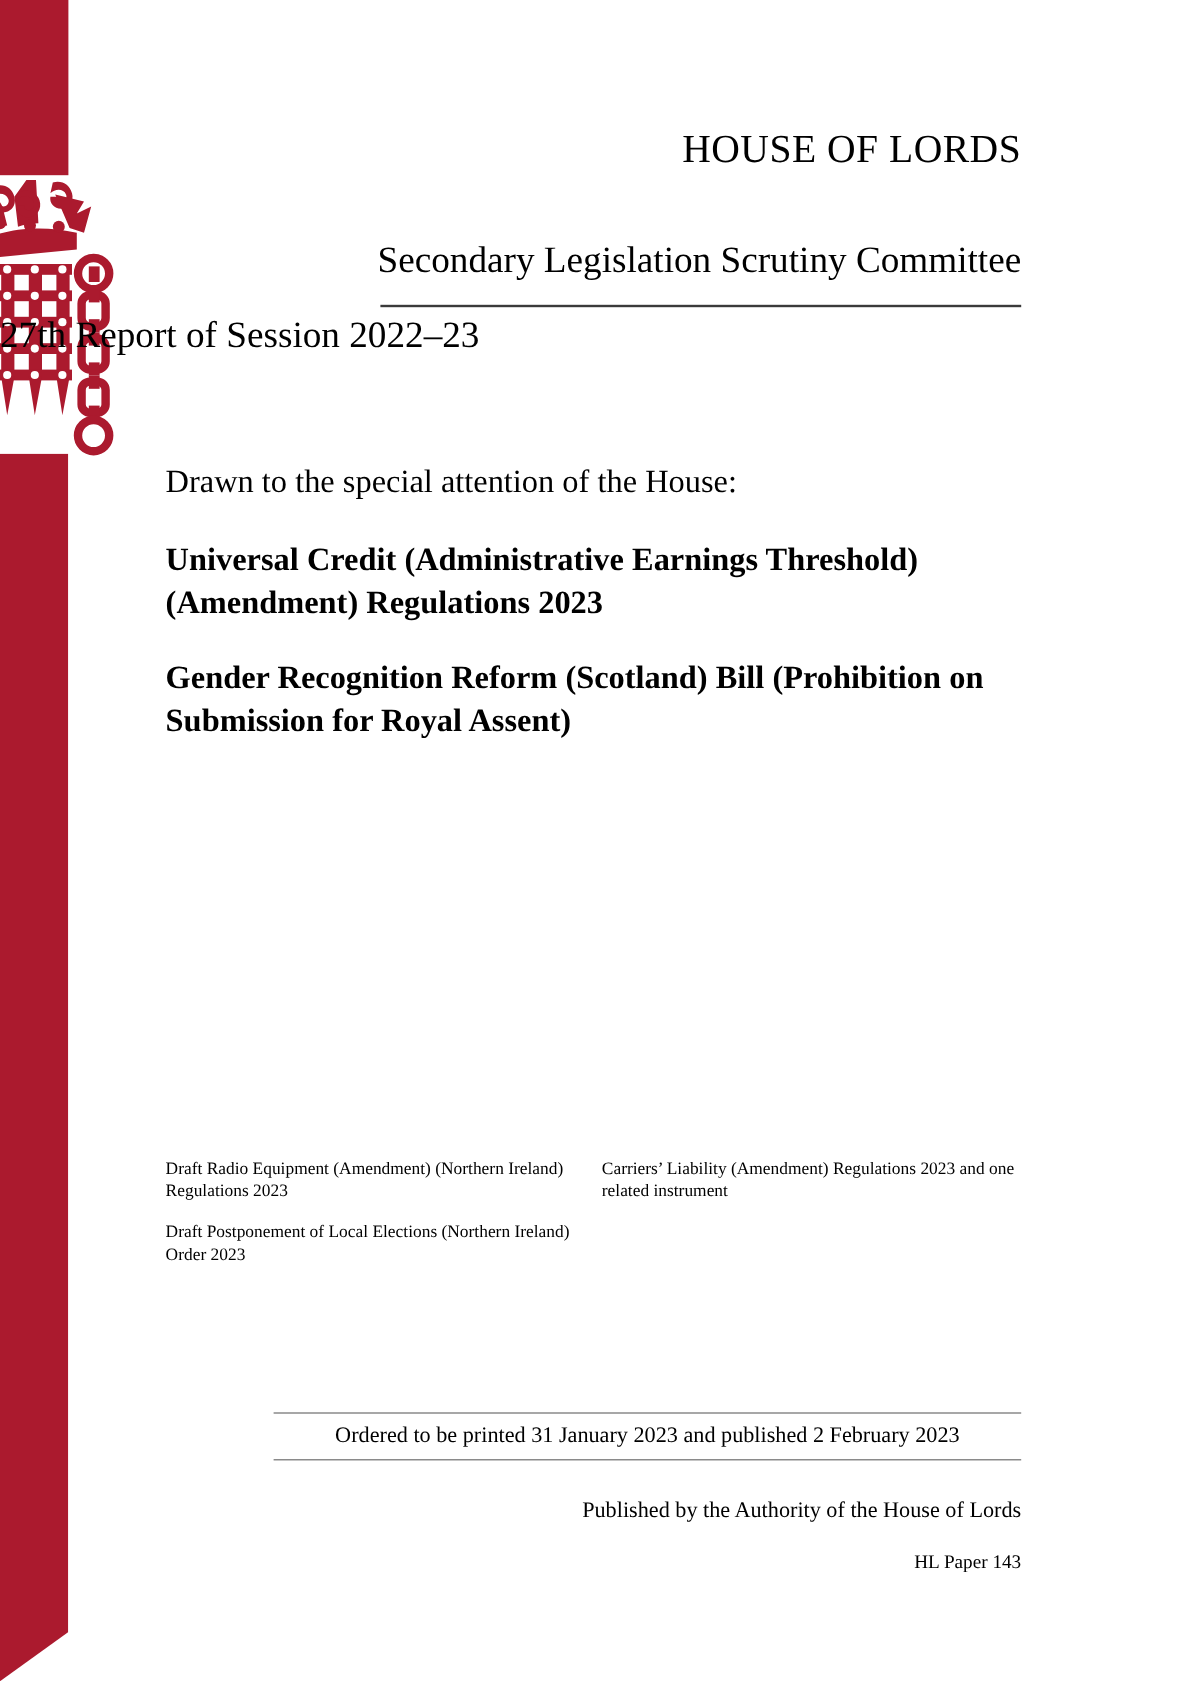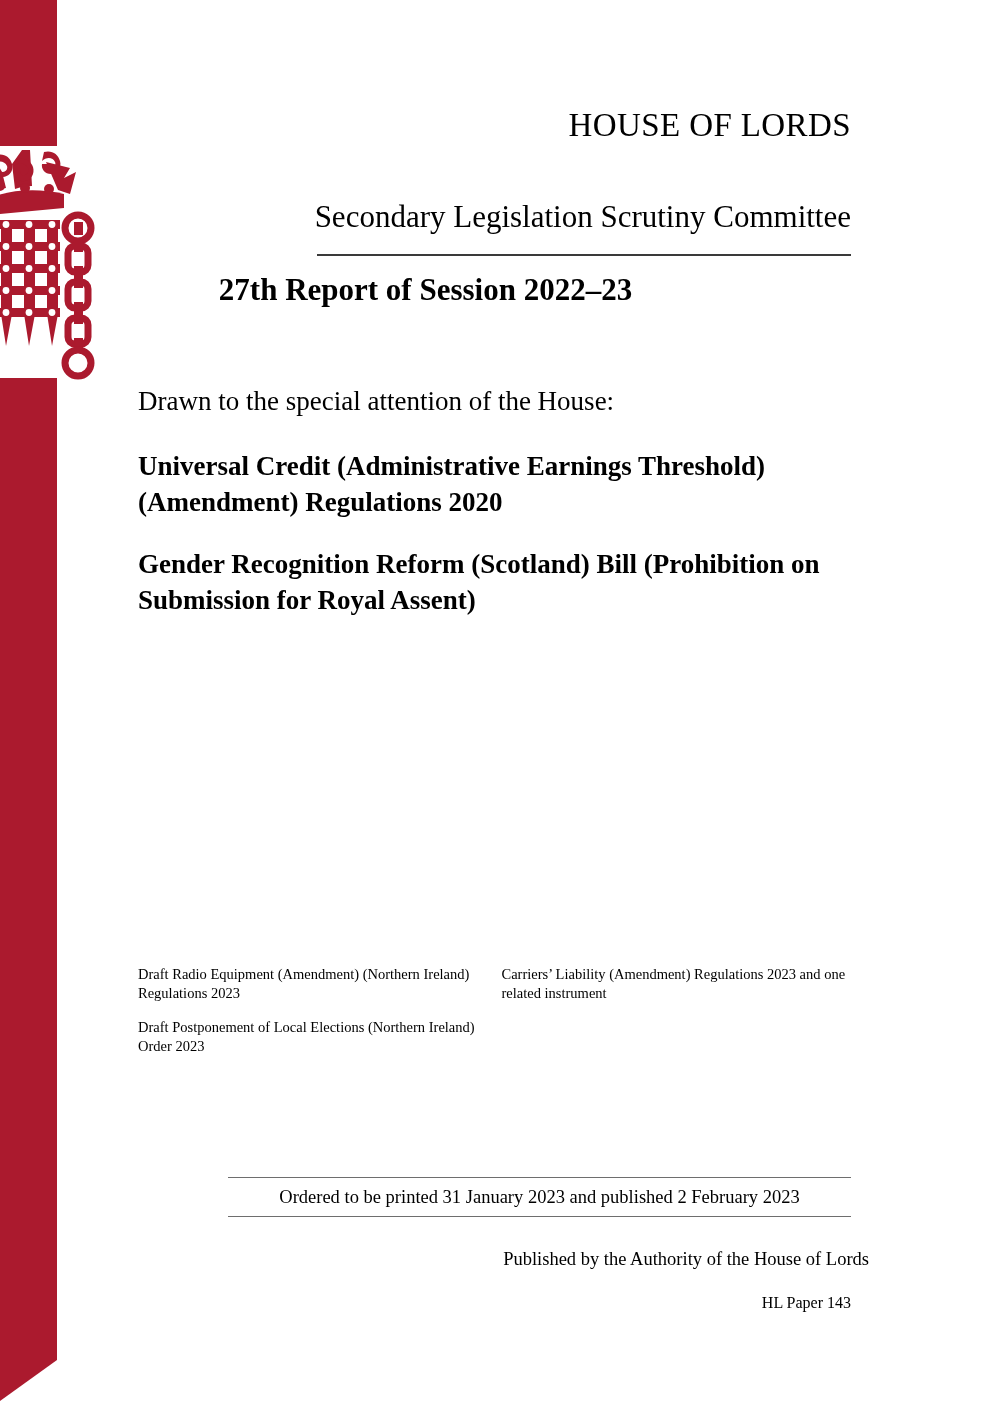--- a/index.html
+++ b/index.html
@@ -79,26 +79,25 @@
     position: absolute;
     left: 317px;
     top: 254px;
     width: 534px;
     height: 2px;
     background: #3a3a3a;
   }
   #report-session {
     position: absolute;
     left: 0;
-    top: 272px;
-    width: 851px;
-    text-align: center;
+    top: 261px;
+    width: 851px;
+    text-align: left;
     font-size: 31px;
     line-height: 1.15;
-    font-weight: bold;
   }
 
   
   #drawn-intro {
     position: absolute;
     left: 138px;
     top: 385px;
     width: 720px;
     font-size: 27px;
     line-height: 1.2;
@@ -167,21 +166,21 @@
   #footer-rule-bottom {
     position: absolute;
     left: 228px;
     top: 1216px;
     width: 623px;
     height: 1px;
     background: #6e6e6e;
   }
   #published-by {
     position: absolute;
-    left: 18px;
+    left: 0;
     top: 1247px;
     width: 851px;
     text-align: right;
     font-size: 18.5px;
     line-height: 1.3;
   }
   #paper-number {
     position: absolute;
     left: 0;
     top: 1293px;
@@ -274,21 +273,21 @@
   </div>
 
   <div id="house-title">HOUSE OF LORDS</div>
   <div id="committee-name">Secondary Legislation Scrutiny Committee</div>
   <div id="header-rule"></div>
   <div id="report-session">27th Report of Session 2022–23</div>
 
   <div id="drawn-intro">Drawn to the special attention of the House:</div>
 
   <div id="special-list">
-    <div class="special-item">Universal Credit (Administrative Earnings Threshold) (Amendment) Regulations 2020</div>
+    <div class="special-item">Universal Credit (Administrative Earnings Threshold) (Amendment) Regulations 2023</div>
     <div class="special-item">Gender Recognition Reform (Scotland) Bill (Prohibition on Submission for Royal Assent)</div>
   </div>
 
   <div id="includes-columns">
     <div class="includes-col">
       <div class="includes-entry">Draft Radio Equipment (Amendment) (Northern Ireland) Regulations 2023</div>
       <div class="includes-entry">Draft Postponement of Local Elections (Northern Ireland) Order 2023</div>
     </div>
     <div class="includes-col">
       <div class="includes-entry">Carriers’ Liability (Amendment) Regulations 2023 and one related instrument</div>

